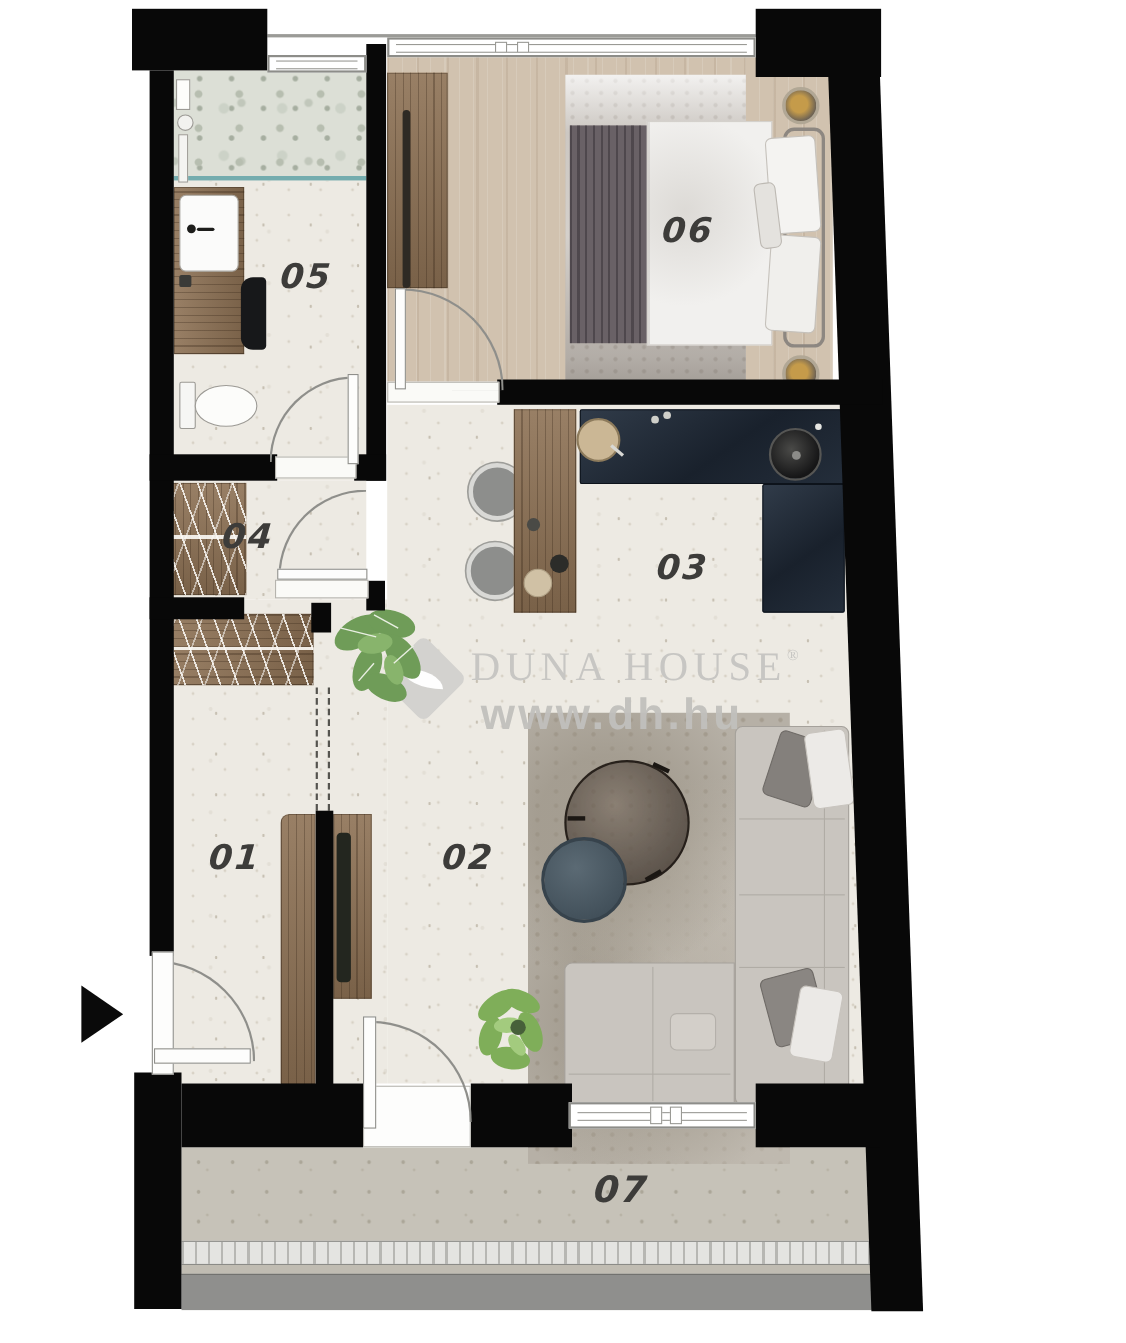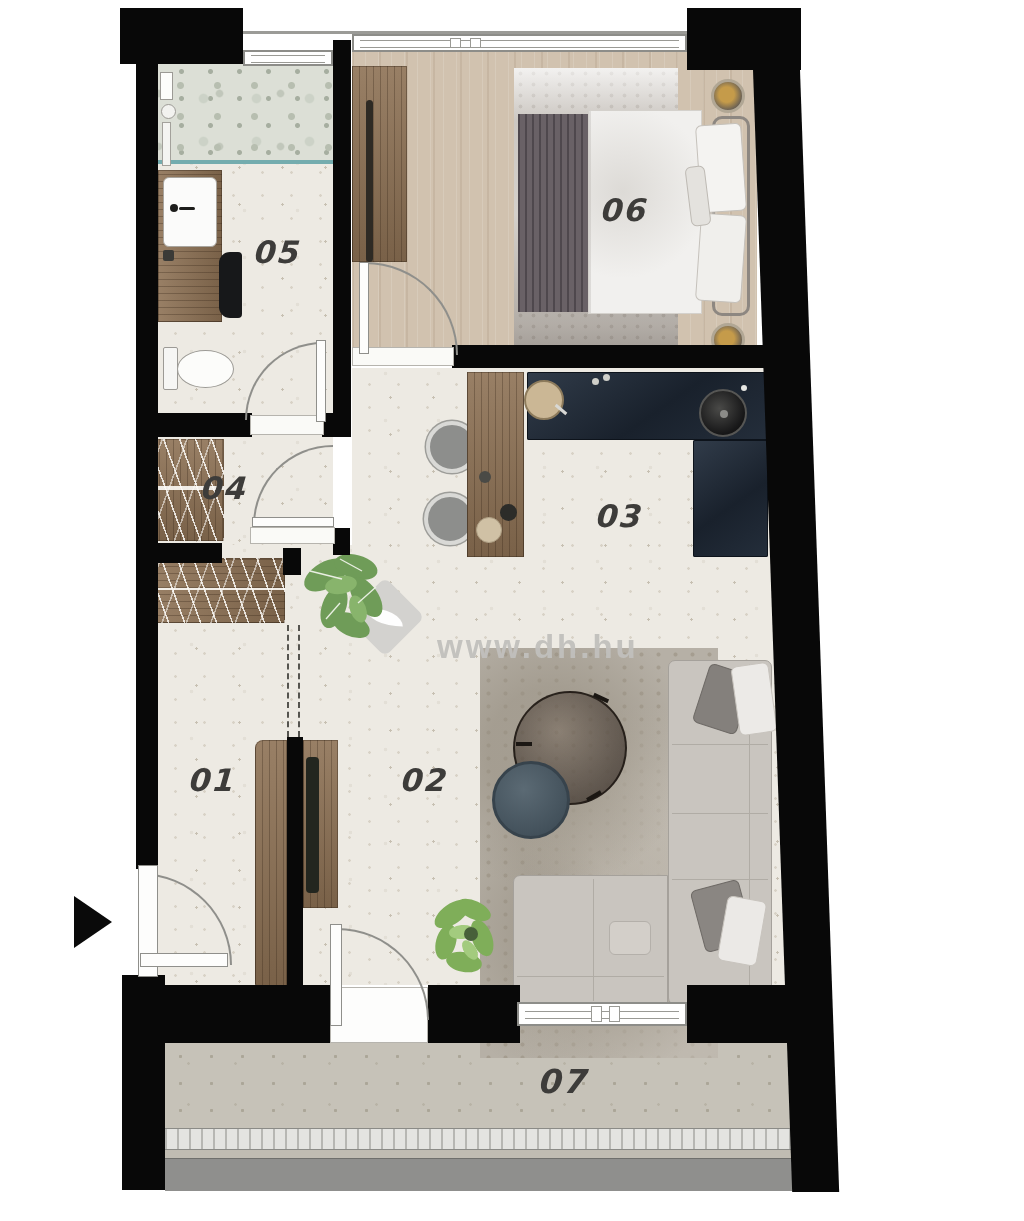--- a/index.html
+++ b/index.html
@@ -54,21 +54,21 @@
   .rlabel{position:absolute;z-index:50;font-style:italic;font-weight:700;font-size:31px;
     color:#3d3c3a;letter-spacing:2px;transform:skewX(-5deg);}
   
   .wm{position:absolute;z-index:30;}
   .wm-logo{width:56px;height:56px;background:#d3d2cf;transform:rotate(45deg);border-radius:7px;}
   .wm-leaf{position:absolute;left:9px;top:19px;width:37px;height:19px;background:#fefefe;
     border-radius:0 100% 0 100%;transform:rotate(-45deg);}
   .wm-brand{font-family:"Liberation Serif","DejaVu Serif",serif;font-size:37px;letter-spacing:5px;
     color:#c7c6c3;text-transform:uppercase;white-space:nowrap;}
   .wm-reg{font-family:"Liberation Serif","DejaVu Serif",serif;font-size:14px;color:#c7c6c3;vertical-align:18px;}
-  .wm-url{font-family:"Liberation Sans",sans-serif;font-weight:700;font-size:33px;letter-spacing:3px;
+  .wm-url{font-family:"Liberation Sans",sans-serif;font-weight:700;font-size:40px;letter-spacing:3px;
     color:#c1c0bd;opacity:.95;white-space:nowrap;}
   
   .sofa{position:absolute;z-index:12;background:#c9c5bf;border:1.5px solid #a5a19b;
     border-radius:7px;box-sizing:border-box;}
   .seam-h{position:absolute;left:3px;right:3px;height:0;border-top:1.5px solid #b0aca5;}
   .seam-v{position:absolute;top:3px;bottom:3px;width:0;border-left:1.5px solid #b0aca5;}
   .pillow{position:absolute;z-index:13;border-radius:6px;box-sizing:border-box;}
   .circle{position:absolute;border-radius:50%;box-sizing:border-box;}
   .rug-living{position:absolute;z-index:10;background-color:#b6b0a6;
     background-image:radial-gradient(circle at 30% 25%,rgba(150,142,128,.55) 0 18%,transparent 40%),
@@ -221,20 +221,23 @@
       </g>
       <circle cx="47" cy="44" r="7" fill="#47603a"></circle>
     </svg>
   </div>
 
   <div class="wm" style="left:357px;top:589px;">
     <div class="wm-logo">
         <div class="wm-leaf"></div>
       </div>
   </div>
+  <div class="wm" style="left:428px;top:585px;">
+    <span class="wm-brand">Duna House</span><span class="wm-reg">®</span>
+  </div>
   <div class="wm wm-url" style="left:437px;top:628px;">www.dh.hu</div>
 
   <div class="wall" style="left:120px;top:8px;width:123px;height:56px;"></div>
   <div class="wall" style="left:687px;top:8px;width:114px;height:62px;"></div>
   <div class="wall" style="left:753px;top:70px;width:47px;height:1122px;transform:skewX(2deg);transform-origin:top left;"></div>
   <div class="wall" style="left:136px;top:64px;width:22px;height:805px;"></div>
   <div class="wall" style="left:122px;top:975px;width:43px;height:215px;"></div>
   <div class="wall" style="left:333px;top:40px;width:18px;height:397px;"></div>
   <div class="wall" style="left:136px;top:413px;width:116px;height:24px;"></div>
   <div class="wall" style="left:322px;top:413px;width:29px;height:24px;"></div>

